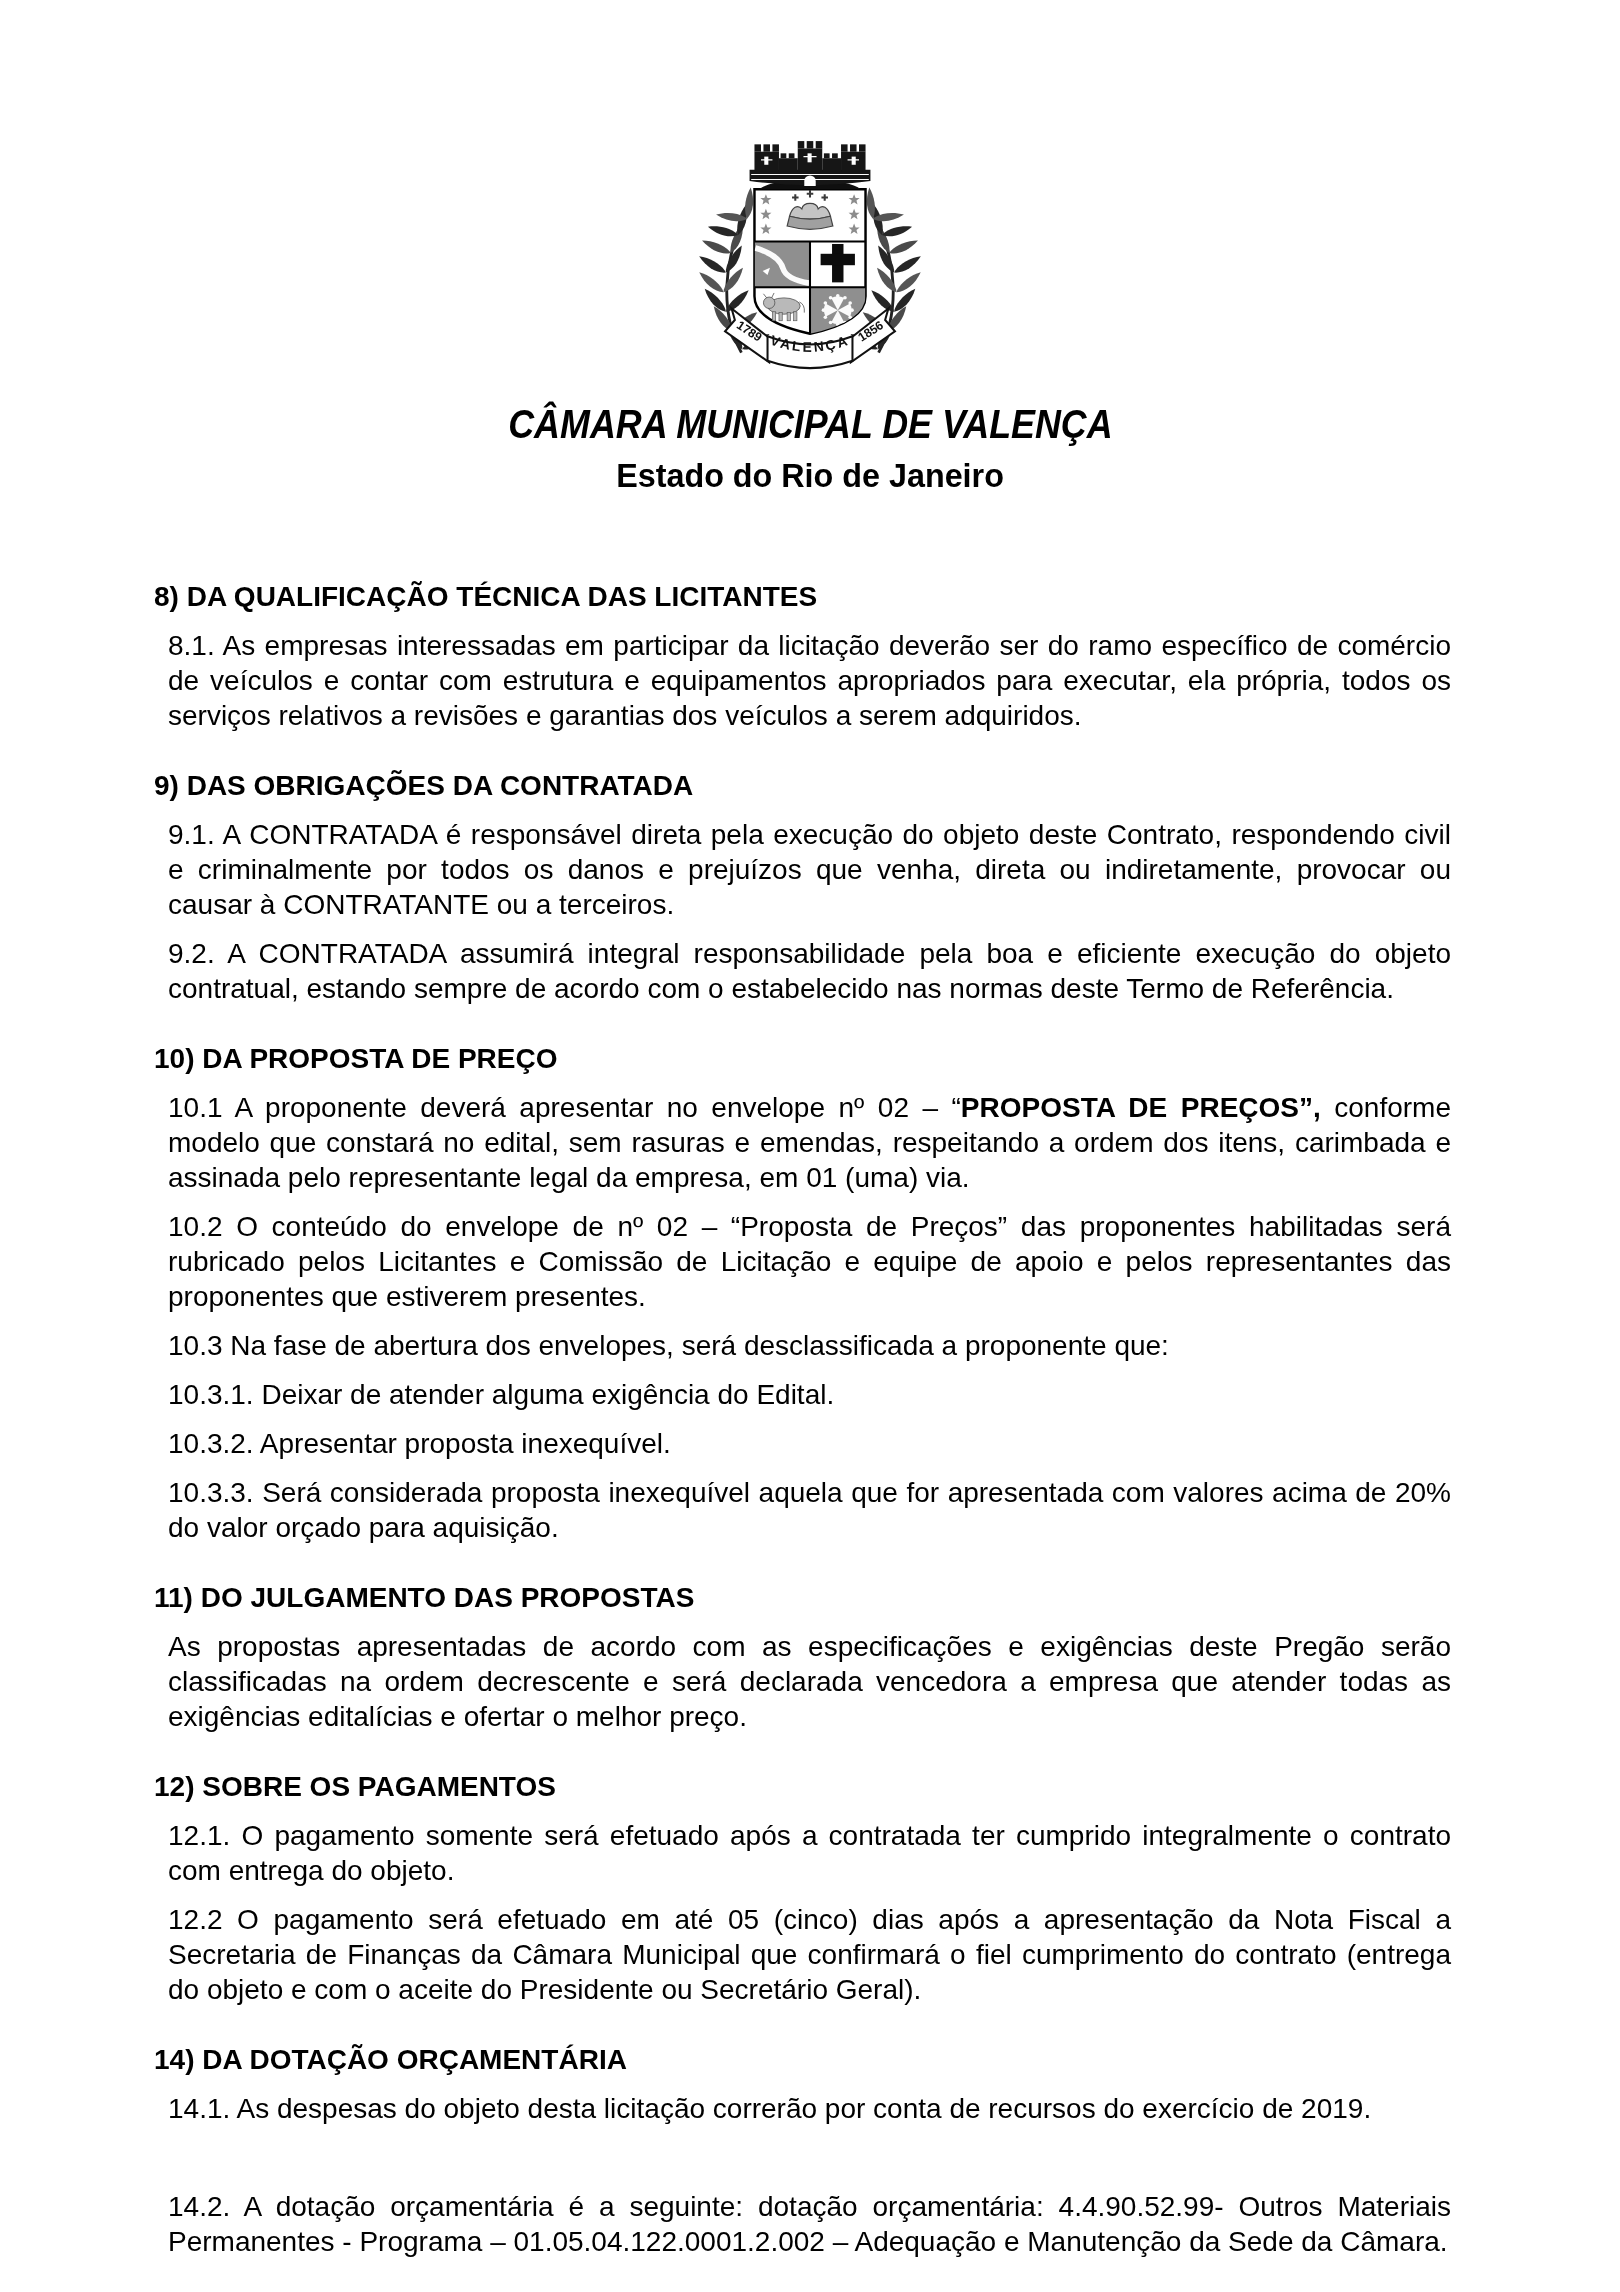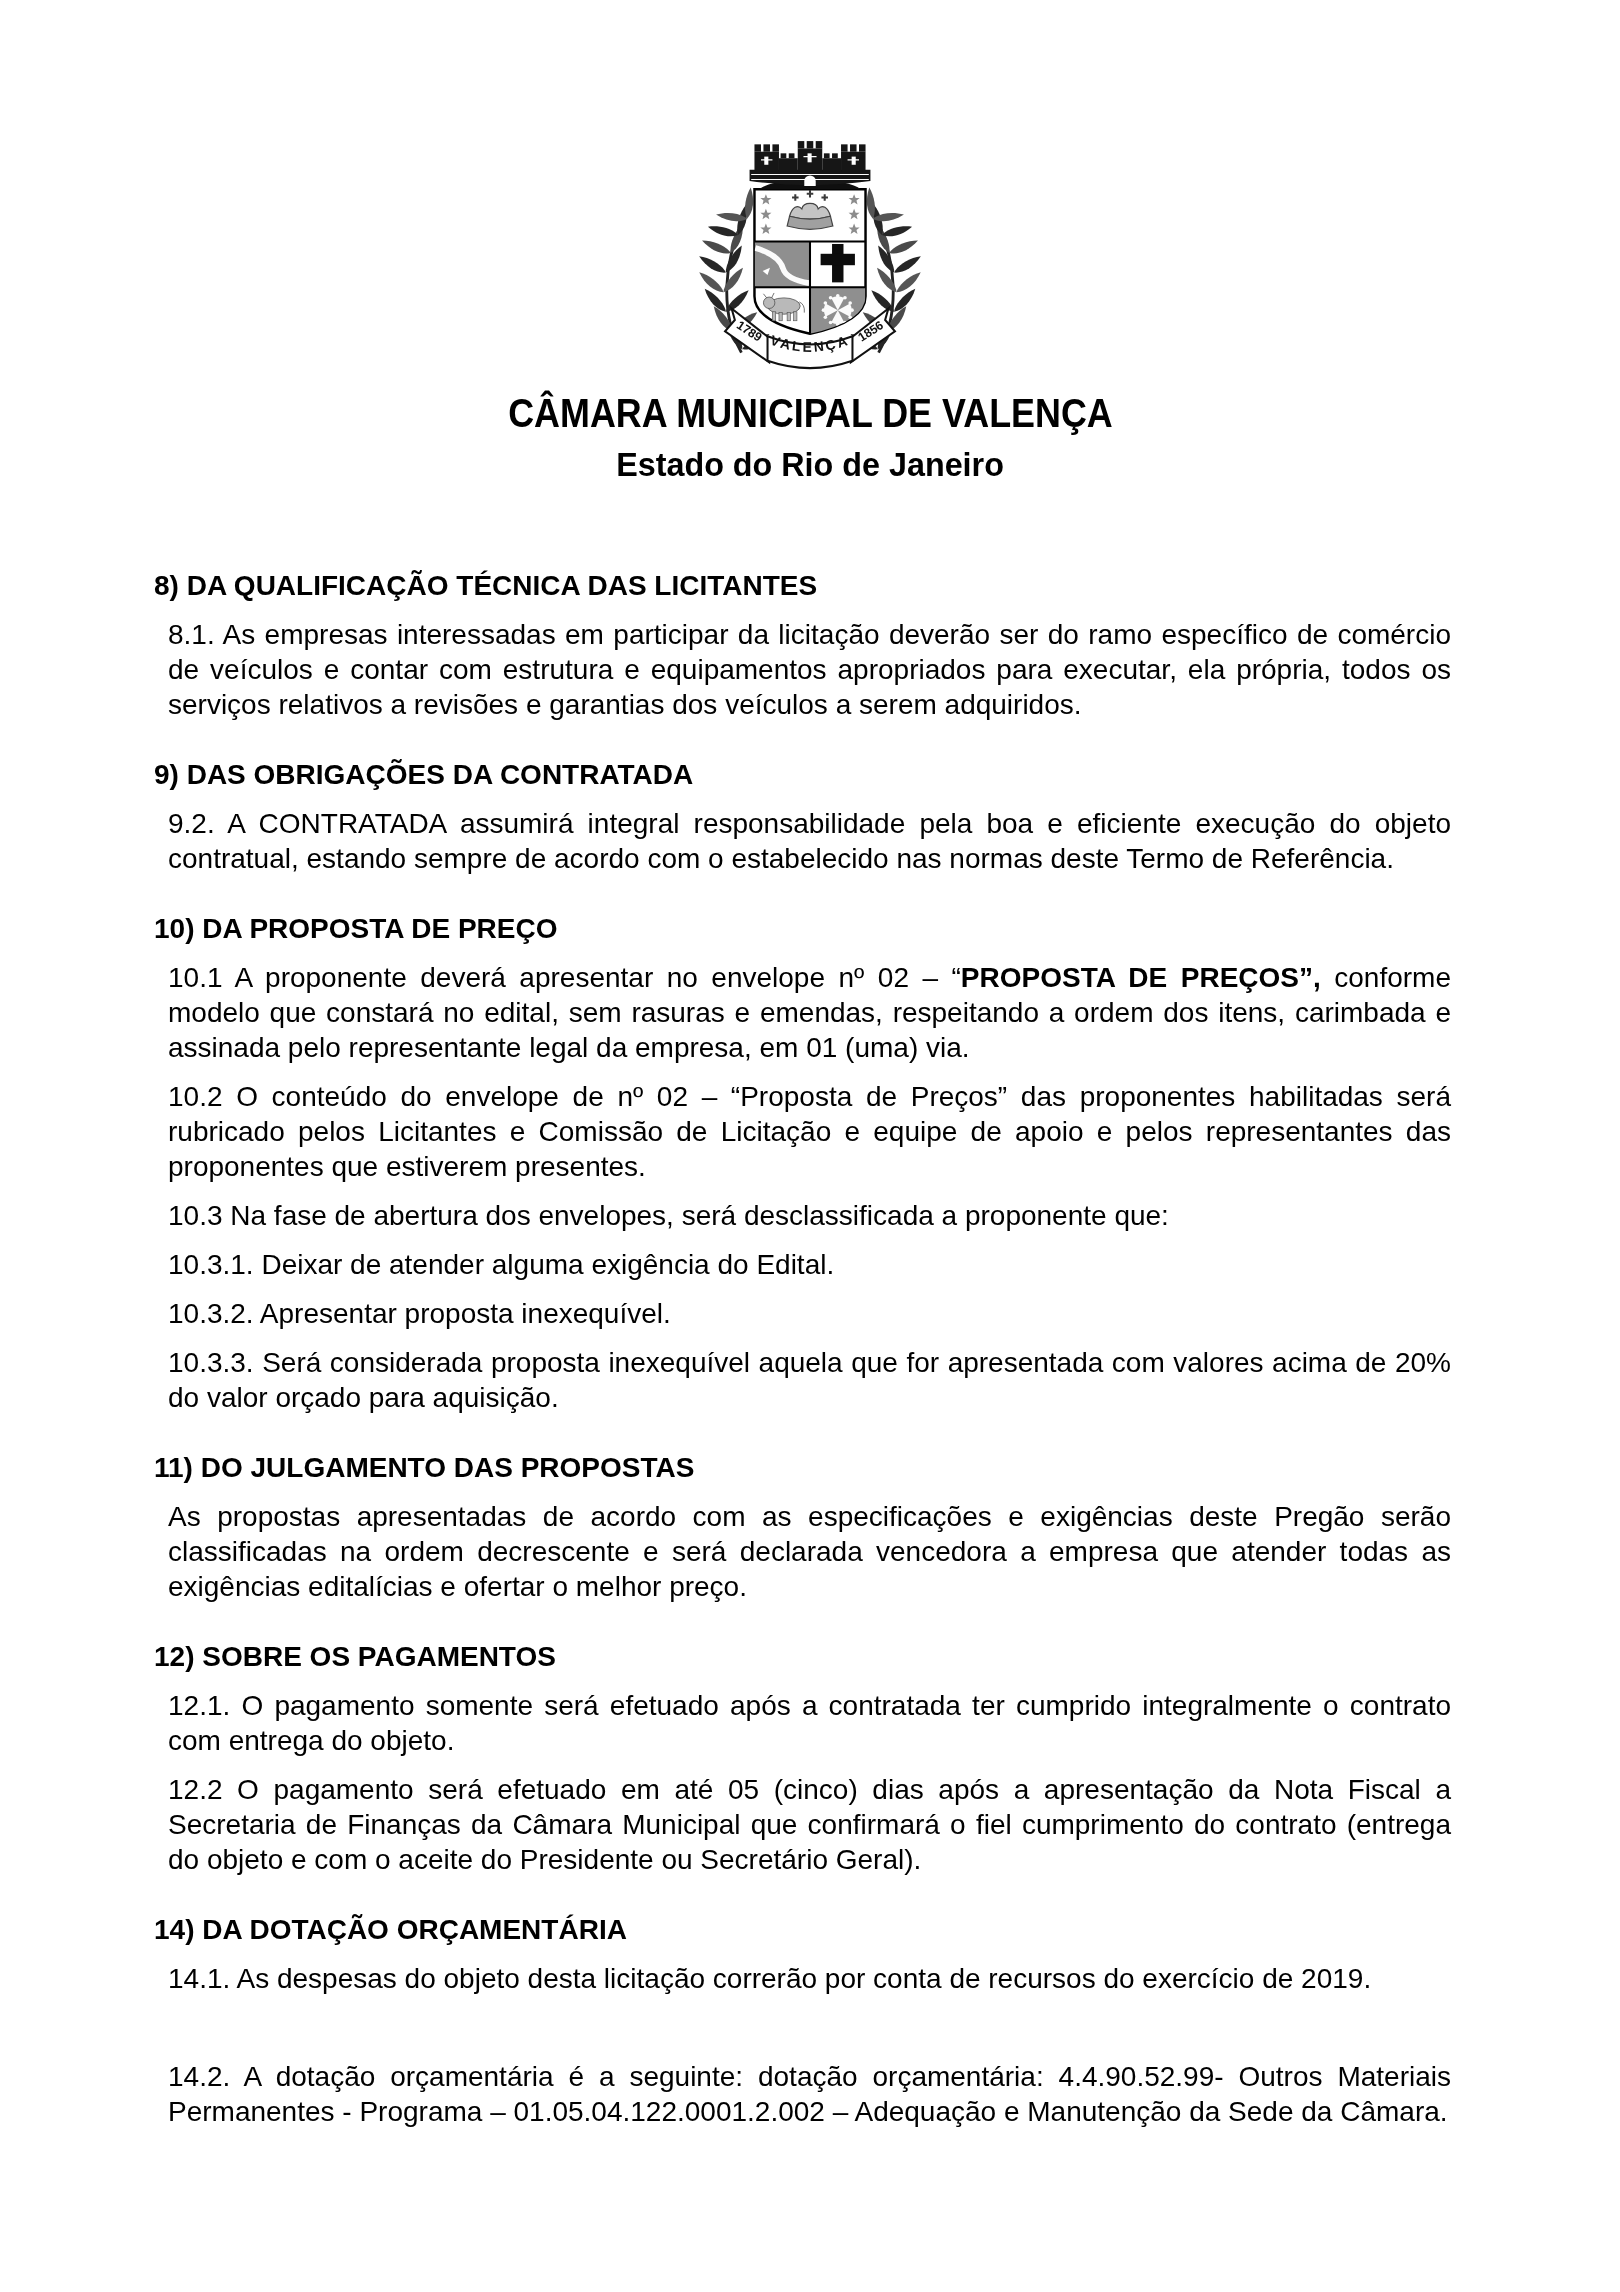--- a/index.html
+++ b/index.html
@@ -3,21 +3,21 @@
 <meta charset="utf-8">
 <style>
   html,body{margin:0;padding:0;background:#fff;}
   .page{
     width:1620px;height:2293px;background:#ffffff;color:#000;
     font-family:"Liberation Sans","DejaVu Sans",sans-serif;
     overflow:hidden;position:relative;
   }
   .header{text-align:center;padding-top:137px;}
   .crest{display:block;margin:0 auto;}
-  .title-line{line-height:47px;margin-top:8px;}
+  .title-line{line-height:47px;margin-top:19px;font-style:italic;}
   .title-line .tx{
     display:inline-block;font-weight:bold;font-size:41px;letter-spacing:0px;
     transform:scaleX(0.875);transform-origin:center;white-space:nowrap;
   }
   .subtitle-line{line-height:39px;}
   .subtitle-line .tx{
     display:inline-block;font-weight:bold;font-size:34px;
     transform:scaleX(0.95);transform-origin:center;white-space:nowrap;
   }
   .doc{
@@ -186,20 +186,21 @@
     </div>
   </div>
 
   <div class="doc">
       <div class="sec">
         <div class="sec-heading">8) DA QUALIFICAÇÃO TÉCNICA DAS LICITANTES</div>
         <p class="para"><span>8.1. As empresas interessadas em participar da licitação deverão ser do ramo específico de comércio de veículos e contar com estrutura e equipamentos apropriados para executar, ela própria, todos os serviços relativos a revisões e garantias dos veículos a serem adquiridos.</span></p>
       </div>
       <div class="sec">
         <div class="sec-heading">9) DAS OBRIGAÇÕES DA CONTRATADA</div>
+        <p class="para"><span>9.1. A CONTRATADA é responsável direta pela execução do objeto deste Contrato, respondendo civil e criminalmente por todos os danos e prejuízos que venha, direta ou indiretamente, provocar ou causar à CONTRATANTE ou a terceiros.</span></p>
         <p class="para"><span>9.2. A CONTRATADA assumirá integral responsabilidade pela boa e eficiente execução do objeto contratual, estando sempre de acordo com o estabelecido nas normas deste Termo de Referência.</span></p>
       </div>
       <div class="sec">
         <div class="sec-heading">10) DA PROPOSTA DE PREÇO</div>
         <p class="para"><span>10.1 A proponente deverá apresentar no envelope nº 02 – “</span><span class="b">PROPOSTA DE PREÇOS”,</span><span> conforme modelo que constará no edital, sem rasuras e emendas, respeitando a ordem dos itens, carimbada e assinada pelo representante legal da empresa, em 01 (uma) via.</span></p>
         <p class="para"><span>10.2 O conteúdo do envelope de nº 02 – “Proposta de Preços” das proponentes habilitadas será rubricado pelos Licitantes e Comissão de Licitação e equipe de apoio e pelos representantes das proponentes que estiverem presentes.</span></p>
         <p class="para"><span>10.3 Na fase de abertura dos envelopes, será desclassificada a proponente que:</span></p>
         <p class="para"><span>10.3.1. Deixar de atender alguma exigência do Edital.</span></p>
         <p class="para"><span>10.3.2. Apresentar proposta inexequível.</span></p>
         <p class="para"><span>10.3.3. Será considerada proposta inexequível aquela que for apresentada com valores acima de 20% do valor orçado para aquisição.</span></p>

